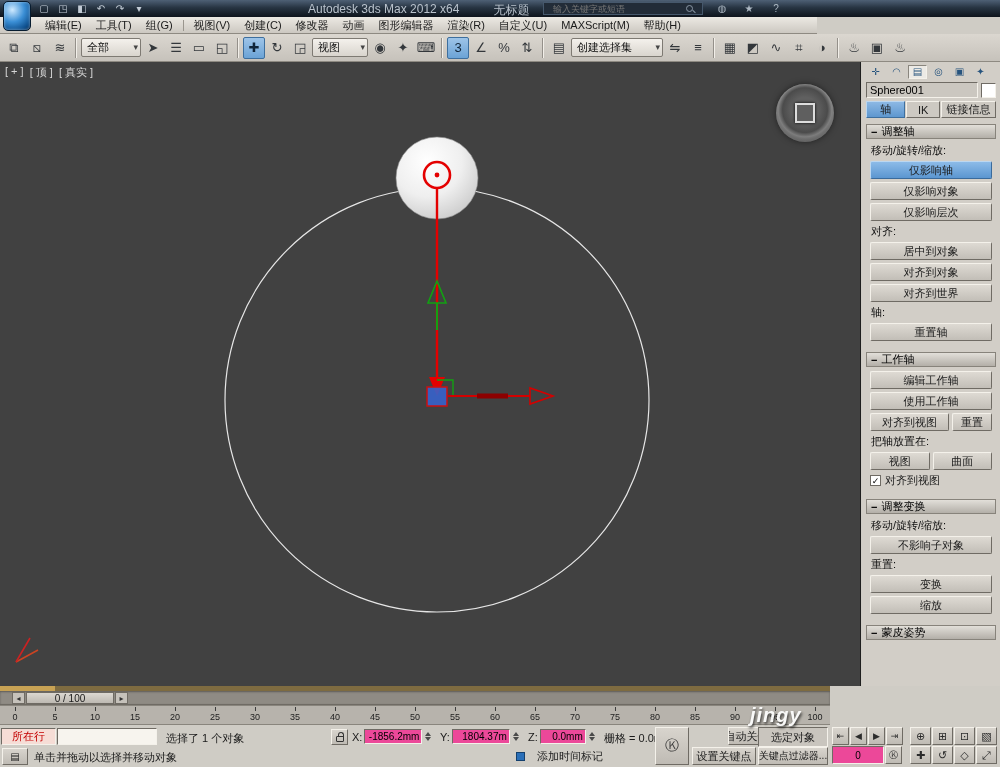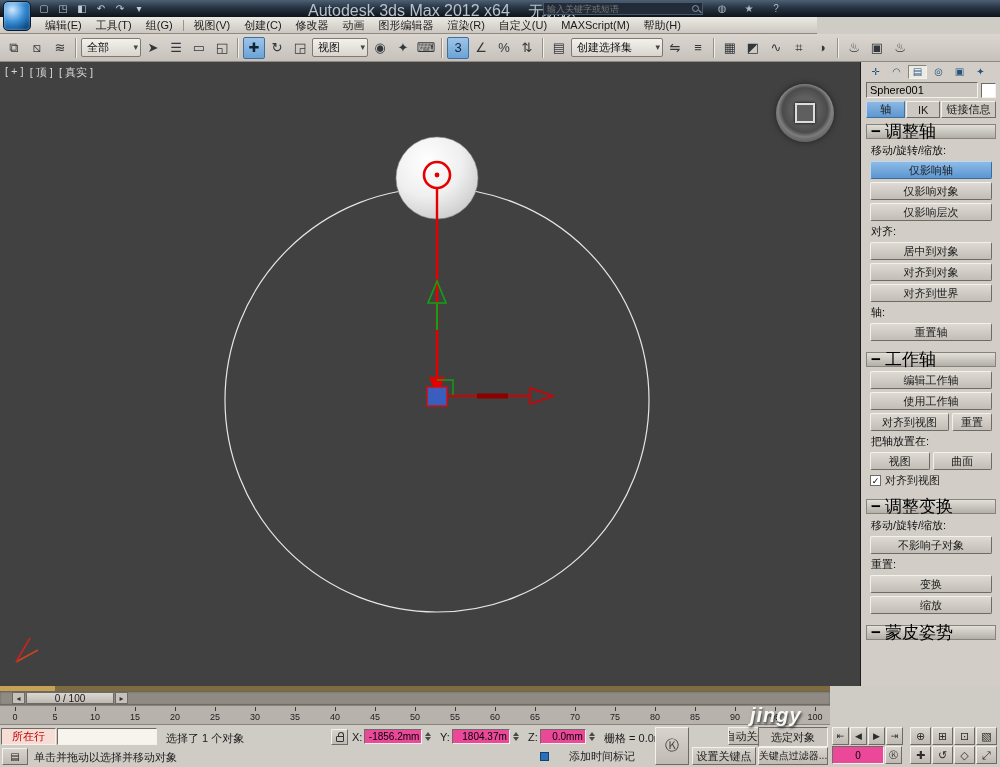--- a/index.html
+++ b/index.html
@@ -6,22 +6,22 @@
   html,body{width:1000px;height:767px;overflow:hidden}
   body{font-family:"Liberation Sans","DejaVu Sans",sans-serif;background:#000}
   #app{position:relative;width:1000px;height:767px;overflow:hidden;background:#cfccc5;font-size:11px;color:#1a1a1a}
 
   
   .titlebar{position:absolute;left:0;top:0;width:1000px;height:17px;background:linear-gradient(#4e6075,#273442 45%,#0e141c)}
   .app-logo{position:absolute;left:3px;top:1px;width:28px;height:30px;z-index:20;border-radius:5px;border:1px solid #071c30;
     background:radial-gradient(circle at 32% 28%,#cfeaff,#3b8fd6 45%,#0d4e8c 80%,#062c52);box-shadow:inset 0 0 3px rgba(255,255,255,.5)}
   .qa{position:absolute;left:36px;top:1px;display:flex;gap:3px}
   .qa span{width:16px;height:14px;display:flex;align-items:center;justify-content:center;color:#c3ccd6;font-size:10px}
-  .title-text{position:absolute;left:308px;top:2px;color:#b9c2cc;font-size:16px;display:flex;gap:18px;white-space:nowrap}
-  .search{position:absolute;left:543px;top:2px;width:160px;height:13px;display:flex;align-items:center;background:#222c38;border:1px solid #46586c;padding:0 3px;gap:8px}
+  .title-text{position:absolute;left:308px;top:2px;color:#b9c2cc;font-size:12px;display:flex;gap:34px;white-space:nowrap}
+  .search{position:absolute;left:543px;top:2px;width:160px;height:13px;display:flex;align-items:center;background:#222c38;border:1px solid #46586c;padding:0 9px;gap:8px}
   .search input{flex:1;background:transparent;border:none;outline:none;color:#93a1b0;font-size:9px;font-family:inherit;min-width:0}
   .mag{width:7px;height:7px;border:1px solid #8a97a5;border-radius:50%;position:relative;flex:0 0 auto}
   .mag::after{content:"";position:absolute;left:5px;top:5px;width:4px;height:1px;background:#8a97a5;transform:rotate(45deg)}
   .info{position:absolute;left:714px;top:1px;display:flex;gap:11px;color:#aeb9c4;font-size:10px;align-items:center}
   .info span{display:flex;align-items:center;justify-content:center;width:16px;height:14px}
 
   
   .menubar{position:absolute;left:0;top:17px;width:817px;height:17px;background:linear-gradient(#ece9e3,#ccc8c1);border-bottom:1px solid #8e8a82;display:flex;align-items:center;padding-left:38px}
   .menubar .mi{padding:1px 7px;white-space:nowrap}
   .menubar .msep{width:1px;height:11px;background:#9a968e;margin:0 3px;padding:0}
@@ -48,21 +48,21 @@
   .ptabs{display:flex;gap:2px;height:17px;padding:1px 2px;align-items:center}
   .ptab{width:19px;height:14px;display:flex;align-items:center;justify-content:center;font-size:10px;color:#27547e}
   .ptab.active{background:#eceae5;border:1px solid;border-color:#8a867e #f4f1ea #f4f1ea #8a867e}
   .name-row{display:flex;align-items:center;gap:3px;padding:2px 2px}
   .name-field{flex:1;height:16px;background:#cbc7c0;border:1px solid;border-color:#6f6b64 #f4f1ea #f4f1ea #6f6b64;font-size:11px;padding:0 3px;font-family:inherit;color:#000;min-width:0}
   .swatch{width:15px;height:15px;background:#fff;border:1px solid;border-color:#6f6b64 #f4f1ea #f4f1ea #6f6b64;flex:0 0 auto}
   .subtabs{display:flex;padding:1px 2px;gap:1px}
   .stab{height:17px;display:flex;align-items:center;justify-content:center;background:#cdc9c2;border:1px solid;border-color:#f4f1ea #6f6b64 #6f6b64 #f4f1ea;padding:0 4px;font-size:11px;white-space:nowrap;overflow:hidden}
   .stab.active{background:linear-gradient(#8cb8e4,#5e97cf);border-color:#bcd7f0 #3e6f9e #3e6f9e #bcd7f0}
   .rollout{margin:5px 2px 0}
-  .rhead{height:15px;background:linear-gradient(#e2dfd9,#b3afa8);border:1px solid #87837b;display:flex;align-items:center;padding:0 4px;gap:4px;font-size:17px;color:#000}
+  .rhead{height:15px;background:linear-gradient(#e2dfd9,#b3afa8);border:1px solid #87837b;display:flex;align-items:center;padding:0 4px;gap:4px;font-size:11px;color:#000}
   .exp::before{content:"−";font-weight:bold}
   .rbody{padding:4px 3px 6px;display:flex;flex-direction:column;gap:3px;align-items:center}
   .plabel{width:100%;text-align:left;font-size:11px;color:#111;padding-left:2px;white-space:nowrap;overflow:hidden}
   .pbtn{width:122px;height:18px;display:flex;align-items:center;justify-content:center;background:linear-gradient(#dedad3,#c2beb7);border:1px solid;border-color:#f4f1ea #6f6b64 #6f6b64 #f4f1ea;font-size:11px;border-radius:2px;white-space:nowrap;overflow:hidden}
   .pbtn.blue{background:linear-gradient(#8cbbe8,#5b96d0);border-color:#bcd7f0 #3a6b9c #3a6b9c #bcd7f0}
   .prow{display:flex;gap:3px;width:122px}
   .prow .pbtn{width:auto;flex:1}
   .cbrow{width:122px;display:flex;align-items:center;gap:4px}
   .cbox{width:11px;height:11px;background:#fff;border:1px solid #6f6b64;display:flex;align-items:center;justify-content:center;font-size:9px;color:#000;flex:0 0 auto}
   .cbox::after{content:"✓"}
@@ -104,21 +104,21 @@
   .skey{position:absolute;left:692px;top:61px;width:64px;height:18px}
   .selobj{position:absolute;left:758px;top:41px;width:70px;height:20px;background:#c9c5be;border-color:#6f6b64 #f4f1ea #f4f1ea #6f6b64}
   .kfilt{position:absolute;left:758px;top:61px;width:70px;height:18px;font-size:10px}
   .transport{position:absolute;left:832px;top:41px;width:77px;height:38px;display:flex;flex-wrap:wrap;gap:1px;align-content:flex-start}
   .tpb{width:17px;height:18px;font-size:9px;color:#2c2c2c}
   .timefield{width:52px;height:18px;font-size:10px;text-align:center;font-family:inherit}
   .navgrid{position:absolute;left:910px;top:41px;width:89px;height:38px;display:flex;flex-wrap:wrap;gap:1px;align-content:flex-start}
   .nvb{width:21px;height:18px;font-size:11px;color:#2c2c2c}
   .mini{position:absolute;left:2px;top:62px;width:26px;height:17px;font-size:10px}
   .prompt{position:absolute;left:34px;top:64px;font-size:11px}
-  .addtag{position:absolute;left:540px;top:63px;display:flex;align-items:center;gap:20px;font-size:11px;color:#222}
+  .addtag{position:absolute;left:516px;top:63px;display:flex;align-items:center;gap:12px;font-size:11px;color:#222}
   .flagicon{width:9px;height:9px;background:#2a6fb8;border:1px solid #14406e;flex:0 0 auto}
 </style>
 </head>
 <body>
 
 <div id="app">
 
   <div class="titlebar">
     <div class="qa">
 

